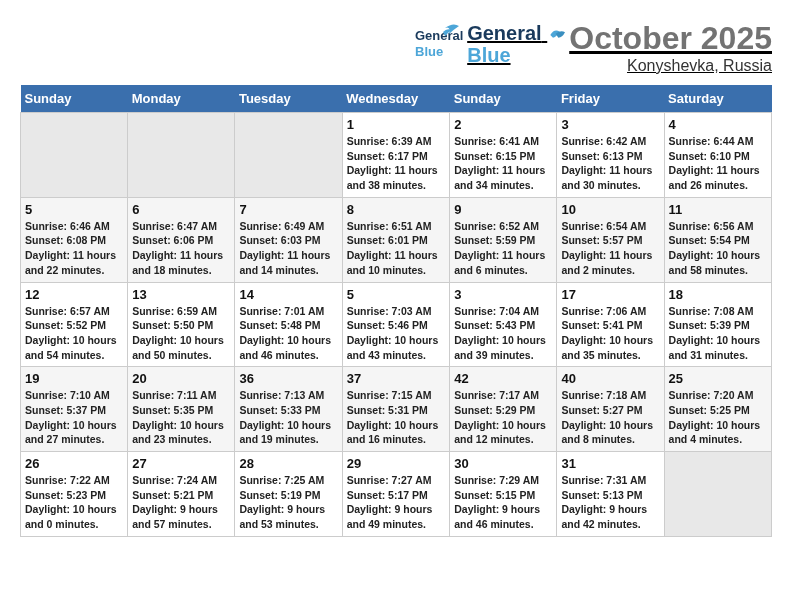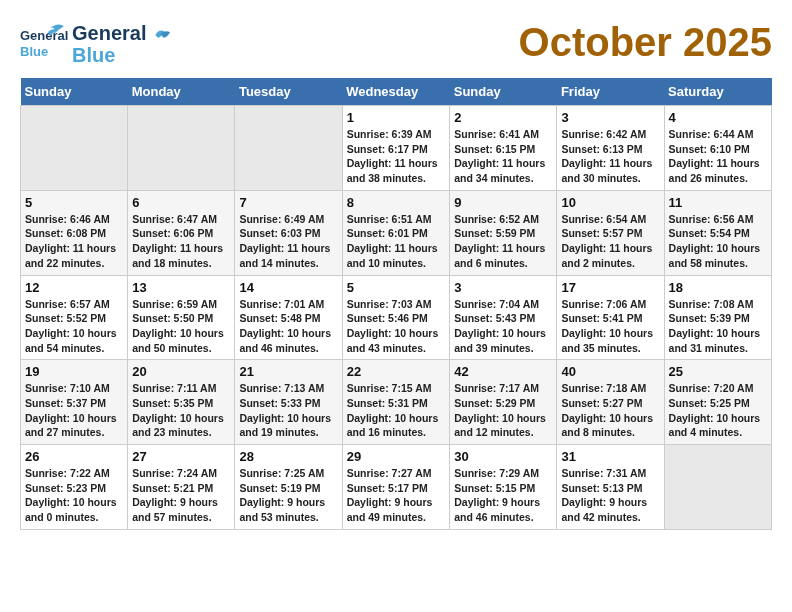--- a/index.html
+++ b/index.html
@@ -5,31 +5,32 @@
     * { box-sizing: border-box; margin: 0; padding: 0; }
     body {
       font-family: Arial, sans-serif;
       background: #fff;
       width: 792px;
       min-height: 612px;
       padding: 20px;
     }
     .header {
       display: flex;
-      justify-content: space-between;
+      justify-content: flex-end;
       align-items: flex-start;
       margin-bottom: 10px;
+      text-decoration: underline;
     }
     .title-block {
       text-align: right;
     }
     .month-title {
-      font-size: 40px;
-      font-weight: bold;
-      color: #a16207;
+      font-size: 32px;
+      font-weight: bold;
+      color: #737373;
     }
     .location-title {
       font-size: 16px;
       color: #333;
     }
     .calendar {
       width: 100%;
       border-collapse: collapse;
       font-size: 11px;
     }
@@ -93,20 +94,21 @@
         <svg width="20" height="16" viewBox="0 0 30 20" style="vertical-align:middle;margin-left:2px;">
           <path d="M2 10 Q8 0 16 5 Q12 12 6 14Z" fill="#4da6d8"></path>
           <path d="M10 8 Q18 2 24 6 Q20 14 14 14Z" fill="#3a8fc0"></path>
         </svg>
       </div>
       <div style="font-size:20px;font-weight:bold;color:#4da6d8;line-height:1.1;">Blue</div>
     </div>
   </div>
   <div class="title-block">
     <div class="month-title">October 2025</div>
+    <div class="location-title">Konyshevka, Russia</div>
   </div>
 </div>
 
 <table class="calendar">
   <thead>
     <tr>
     <th>Sunday</th>
         <th>Monday</th>
         <th>Tuesday</th>
         <th>Wednesday</th>
@@ -200,25 +202,25 @@
       <tr>
         <td>
           <div class="day-number">19</div>
           <div class="day-info">Sunrise: 7:10 AM<br>Sunset: 5:37 PM<br>Daylight: 10 hours and 27 minutes.</div>
         </td>
         <td>
           <div class="day-number">20</div>
           <div class="day-info">Sunrise: 7:11 AM<br>Sunset: 5:35 PM<br>Daylight: 10 hours and 23 minutes.</div>
         </td>
         <td>
-          <div class="day-number">21</div>
+          <div class="day-number">36</div>
           <div class="day-info">Sunrise: 7:13 AM<br>Sunset: 5:33 PM<br>Daylight: 10 hours and 19 minutes.</div>
         </td>
         <td>
-          <div class="day-number">22</div>
+          <div class="day-number">37</div>
           <div class="day-info">Sunrise: 7:15 AM<br>Sunset: 5:31 PM<br>Daylight: 10 hours and 16 minutes.</div>
         </td>
         <td>
           <div class="day-number">42</div>
           <div class="day-info">Sunrise: 7:17 AM<br>Sunset: 5:29 PM<br>Daylight: 10 hours and 12 minutes.</div>
         </td>
         <td>
           <div class="day-number">40</div>
           <div class="day-info">Sunrise: 7:18 AM<br>Sunset: 5:27 PM<br>Daylight: 10 hours and 8 minutes.</div>
         </td>

